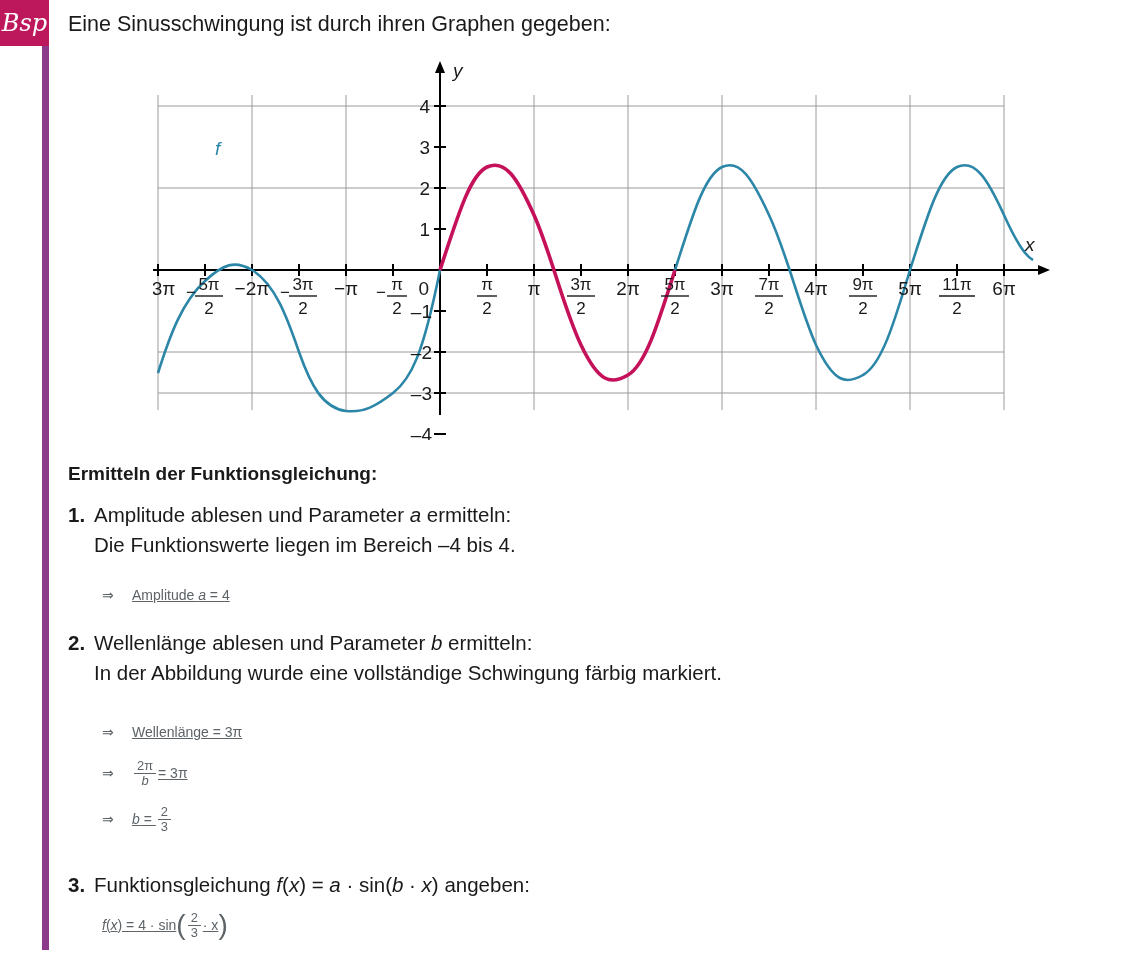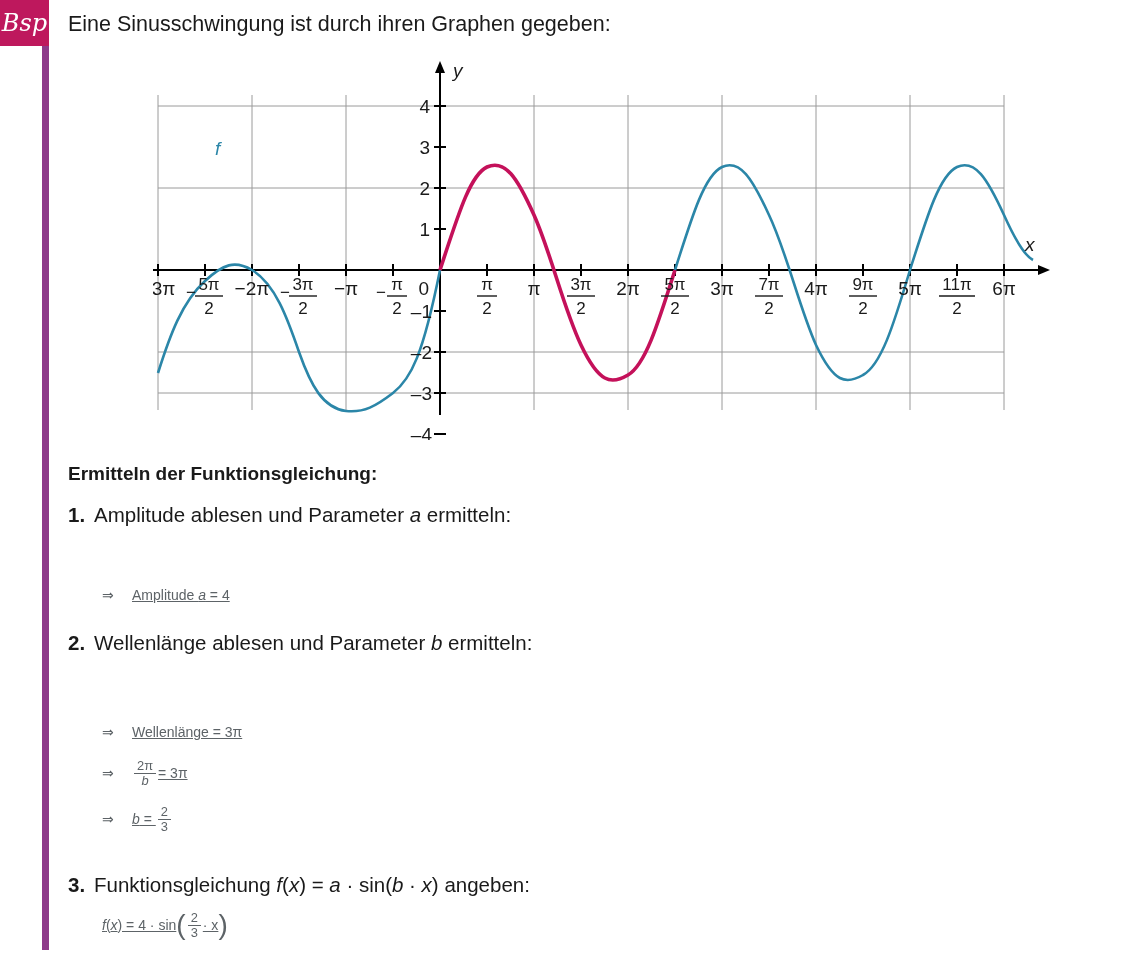--- a/index.html
+++ b/index.html
@@ -288,28 +288,28 @@
           <text x="804" y="235">11π</text>
           <line x1="786" y1="241" x2="822" y2="241" stroke="#1a1a1a" stroke-width="1.4"></line>
           <text x="804" y="259">2</text>
         </g>
       </svg>
     </div>
 
     <div class="section-title">Ermitteln der Funktionsgleichung:</div>
 
     <div class="step" style="left:0; top:500px;">
-      <span class="num">1.</span><span class="step-body"><span>Amplitude ablesen und Parameter </span><span class="it">a</span><span> ermitteln:</span><br></span>
+      <span class="num">1.</span><span class="step-body"><span>Amplitude ablesen und Parameter </span><span class="it">a</span><span> ermitteln:</span><br><span>Die Funktionswerte liegen im Bereich –4 bis 4.</span></span>
     </div>
     <div class="step result" style="left:34px; top:585px;">
       <span class="arrow">⇒</span><span>Amplitude </span><span class="it">a</span><span> = 4</span>
     </div>
 
     <div class="step" style="left:0; top:628px;">
-      <span class="num">2.</span><span class="step-body"><span>Wellenlänge ablesen und Parameter </span><span class="it">b</span><span> ermitteln:</span><br></span>
+      <span class="num">2.</span><span class="step-body"><span>Wellenlänge ablesen und Parameter </span><span class="it">b</span><span> ermitteln:</span><br><span>In der Abbildung wurde eine vollständige Schwingung färbig markiert.</span></span>
     </div>
     <div class="step result" style="left:34px; top:722px;">
       <span class="arrow">⇒</span><span>Wellenlänge = 3π</span>
     </div>
     <div class="step result" style="left:34px; top:760px;">
       <span class="arrow">⇒</span><span class="frac"><span class="top">2π</span><span class="bot it">b</span></span><span>= 3π</span>
     </div>
     <div class="step result" style="left:34px; top:806px;">
       <span class="arrow">⇒</span><span class="it">b</span><span> = </span><span class="frac"><span class="top">2</span><span class="bot">3</span></span>
     </div>

